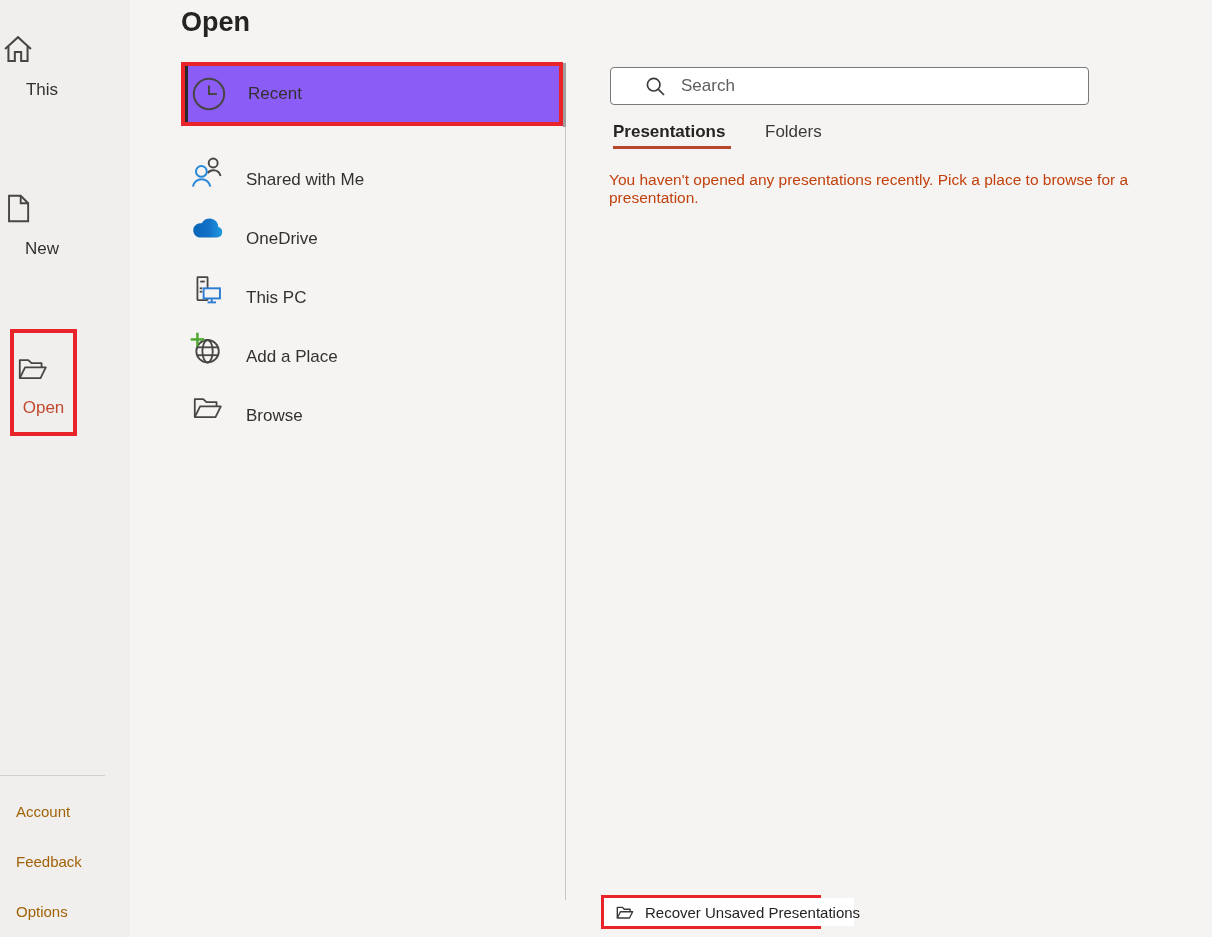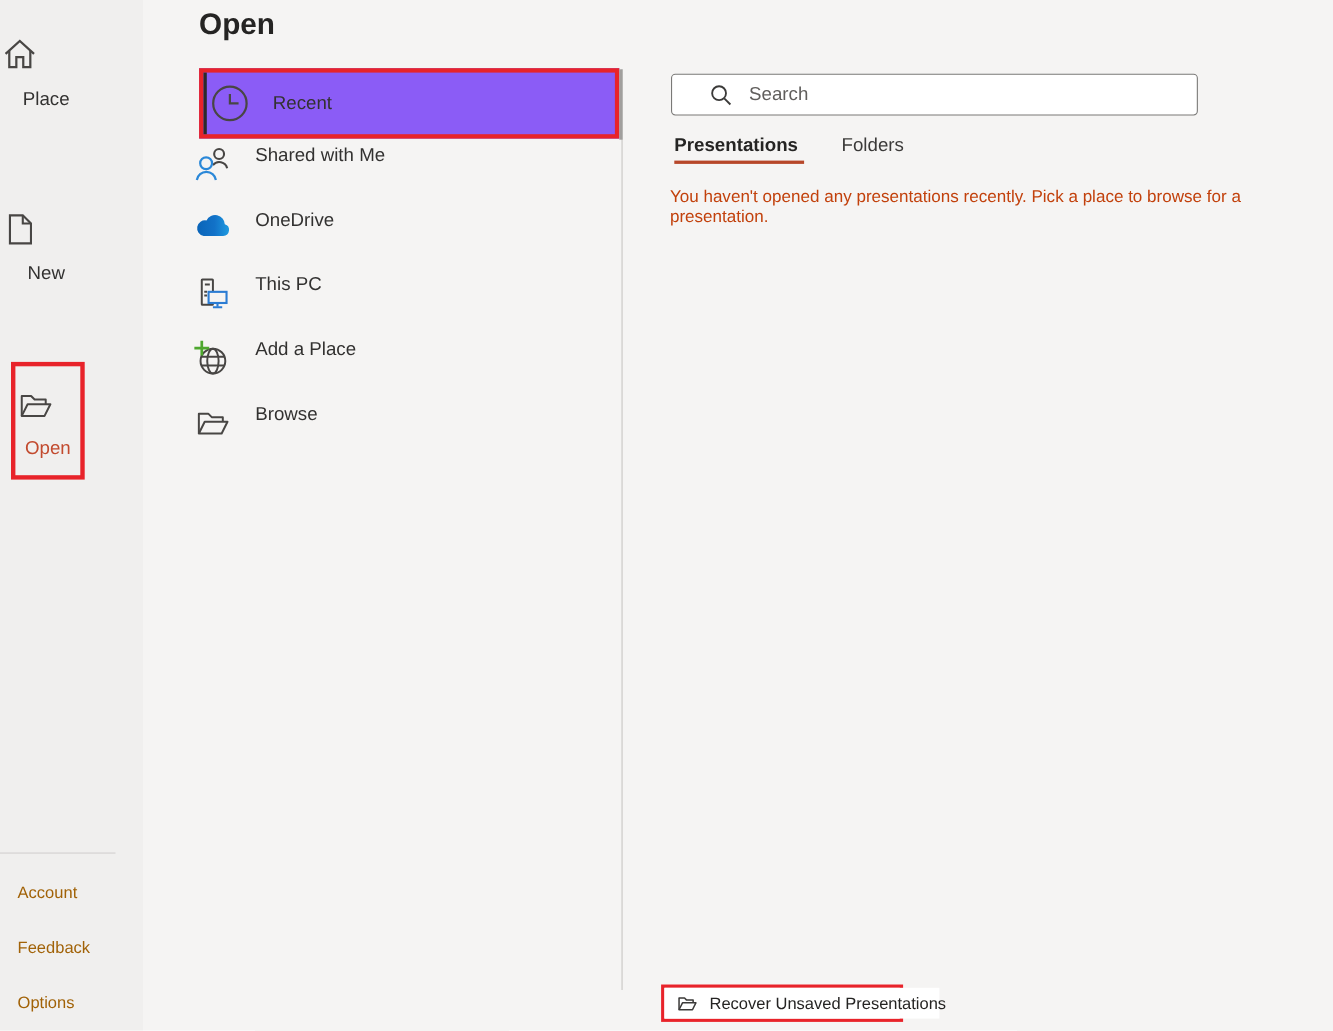--- a/index.html
+++ b/index.html
@@ -24,21 +24,21 @@
   .sidebar-divider { position: absolute; left: 0; top: 775px; width: 105px; height: 1px; background: #d2d0cf; }
   .footer-item { position: absolute; left: 16px; font-size: 15px; color: #a16207; cursor: pointer; }
   .footer-account  { top: 803px; }
   .footer-feedback { top: 853px; }
   .footer-options  { top: 903px; }
 
   
   .page-title { position: absolute; left: 181px; top: 7px; font-size: 27px; font-weight: 700; color: #252423; }
 
   
-  .place-row { position: absolute; left: 166px; width: 382px; height: 59px; display: flex; align-items: flex-start; cursor: pointer; }
+  .place-row { position: absolute; left: 180px; width: 382px; height: 59px; display: flex; align-items: flex-end; cursor: pointer; }
   .place-row .place-icon { width: 36px; height: 36px; margin-left: 9px; flex: 0 0 36px; }
   .place-row .place-label { margin-left: 21px; font-size: 17px; color: #323130; }
 
   .recent-annotation { position: absolute; left: 181px; top: 62px; width: 382px; height: 64px;
                        border: 4px solid #e8232a; background: #8b5cf6; }
   .recent-row { position: absolute; left: 0; top: 0; width: 374px; height: 56px; display: flex; align-items: center; cursor: pointer; }
   .recent-row .selection-bar { position: absolute; left: 0; top: 0; width: 3px; height: 56px; background: #2b2a29; }
   .recent-row .place-icon { width: 36px; height: 36px; margin-left: 6px; flex: 0 0 36px; }
   .recent-row .place-label { margin-left: 21px; font-size: 17px; color: #323130; }
 
@@ -84,21 +84,21 @@
 
   <div class="sidebar">
 
     <div class="nav-item nav-home">
       <span class="nav-icon">
         <svg width="36" height="36" viewBox="0 0 32 32" fill="none" stroke="#484644" stroke-width="1.8">
           <path d="M4.5 16 L16 5.5 L27.5 16"></path>
           <path d="M7.5 13.6 V26.7 H13.2 V18.6 H18.8 V26.7 H24.5 V13.6"></path>
         </svg>
       </span>
-      <span class="nav-label">Place</span>
+      <span class="nav-label">This</span>
     </div>
 
     <div class="nav-item nav-new">
       <span class="nav-icon">
         <svg width="34" height="36" viewBox="0 0 32 32" fill="none" stroke="#484644" stroke-width="1.8">
           <path d="M8.5 4.5 H19.5 L26.5 11.5 V28.5 H8.5 Z"></path>
           <path d="M19.5 4.5 V11.5 H26.5"></path>
         </svg>
       </span>
       <span class="nav-label">New</span>

